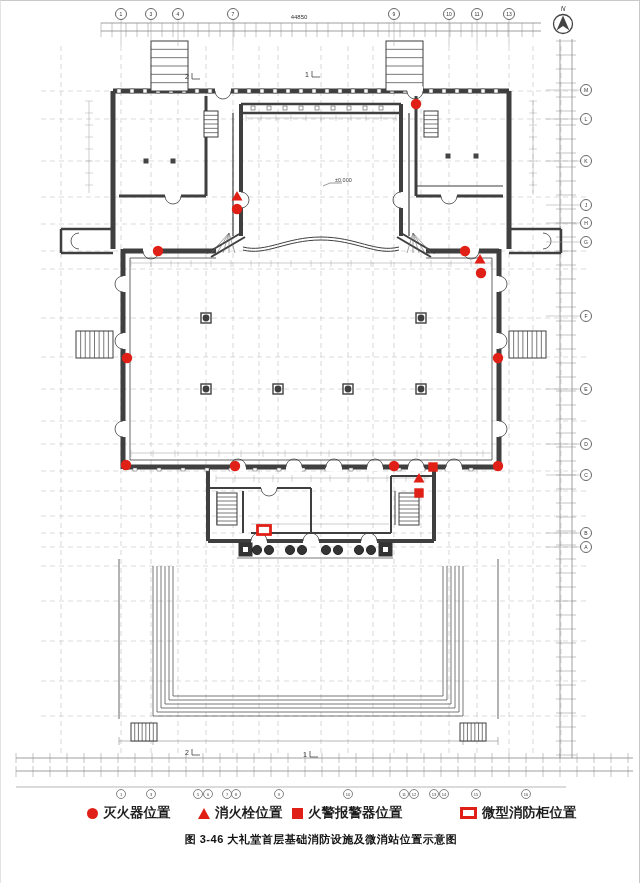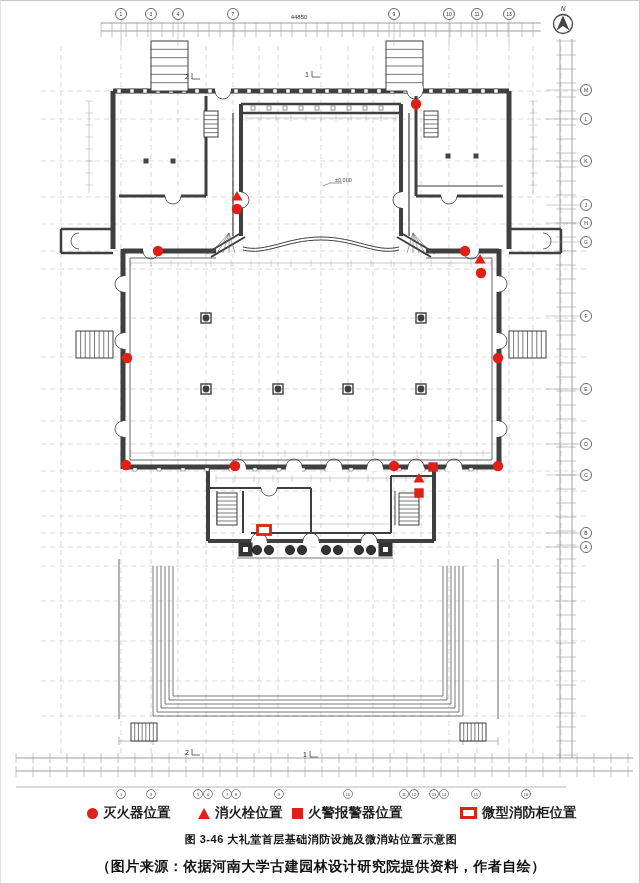--- a/index.html
+++ b/index.html
@@ -753,15 +753,14 @@
     <span class="sym square"></span>
     <span>火警报警器位置</span>
   </span>
   <span class="item">
     <span class="sym cabinet"></span>
     <span>微型消防柜位置</span>
   </span>
 </div>
 
 <div class="caption">图 3-46 大礼堂首层基础消防设施及微消站位置示意图</div>
-<div class="source">（图片来源：依据河南大学古建园林设计研究院提供资料，作者自绘）</div>
 
 </div>
 
 </body></html>

